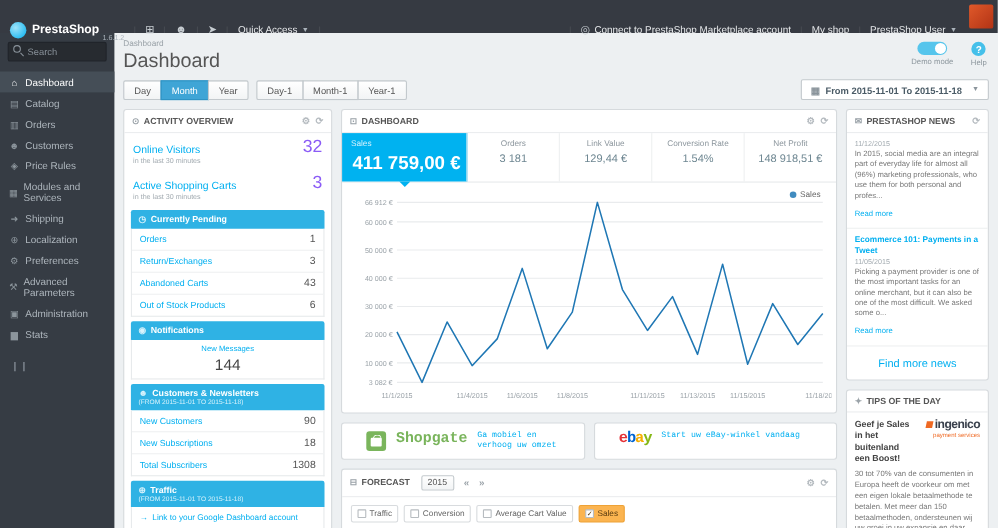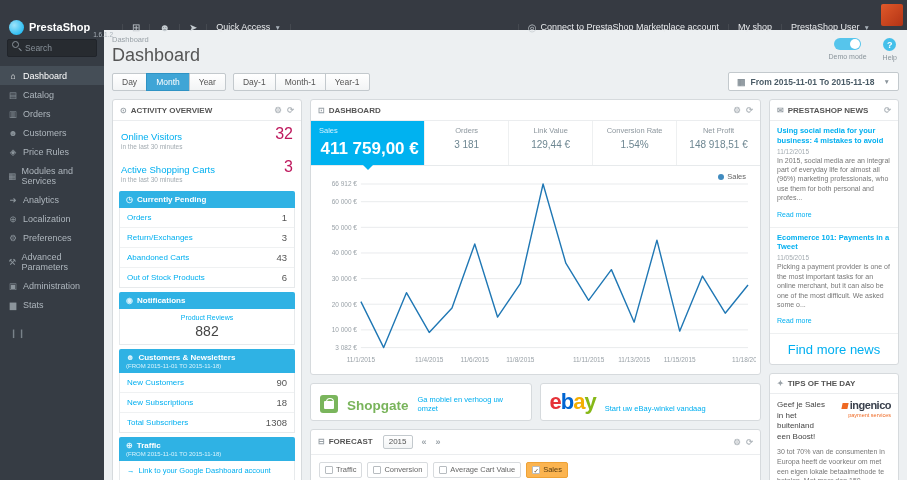--- a/index.html
+++ b/index.html
@@ -73,21 +73,21 @@
   .panel { background:#fff; border:1px solid #d6dadd; border-radius:3px; margin-bottom:8px; }
   .panel-header { display:flex; align-items:center; gap:4px; padding:5px 7px; border-bottom:1px solid #ebedef;
     font-size:8px; font-weight:bold; color:#555; }
   .ph-icon { color:#9aa2a8; font-size:8px; }
   .ph-tools { margin-left:auto; display:flex; gap:5px; color:#b3b9be; font-size:8.5px; }
   .ph-tools span { cursor:pointer; }
 
   
   .metric { display:flex; justify-content:space-between; align-items:flex-end; padding:5px 8px 0; }
   .metric-label { color:#00aff0; font-size:9.5px; cursor:pointer; }
-  .metric-value { font-size:16px; color:#be185d; line-height:1; }
+  .metric-value { font-size:16px; color:#8b5cf6; line-height:1; }
   .metric-sub { font-size:6.5px; color:#a3abb1; padding:1px 8px 4px; }
   .a-section { margin:4px 6px 0; }
   .bluebar { background:#2fb2e4; color:#fff; font-size:8px; font-weight:bold; padding:4px 7px; border-radius:2px 2px 0 0; }
   .bluebar .bar-line { display:flex; align-items:center; gap:4px; }
   .bar-icon { font-size:8px; color:#d9f3fc; }
   .bar-sub { font-size:6px; font-weight:normal; color:#d9f3fc; margin-top:1px; }
   .a-rows { border:1px solid #e7eaec; border-top:none; }
   .a-row { display:flex; justify-content:space-between; align-items:center; padding:4px 7px; border-bottom:1px solid #eff1f2; }
   .a-row:last-child { border-bottom:none; }
   .a-row-label { color:#00aff0; font-size:8px; cursor:pointer; }
@@ -113,53 +113,53 @@
     border:5px solid transparent; border-top-color:#00b2f0; border-bottom:none; z-index:2; }
 
   .chart-wrap { padding:8px 4px 0; position:relative; }
   .chart-legend { position:absolute; right:14px; top:6px; display:flex; align-items:center; gap:3px;
     font-size:7.5px; color:#666; cursor:pointer; }
   .legend-dot { width:6px; height:6px; border-radius:50%; background:#1f77b4; opacity:.85; }
   text.tick { font-size:6.5px; fill:#9aa2a8; font-family:"Liberation Sans", sans-serif; }
 
   
   .module-row { display:flex; gap:8px; margin-bottom:8px; }
-  .module-box { flex:1; display:flex; align-items:flex-end; gap:9px; padding:7px 9px; margin-bottom:0; }
+  .module-box { flex:1; display:flex; align-items:flex-start; gap:9px; padding:7px 22px; margin-bottom:0;font-family:Liberation Mono, monospace; }
   .sg-badge { width:18px; height:18px; background:#7ab55c; border-radius:3px; position:relative; flex:0 0 18px; }
   .sg-badge::after { content:""; position:absolute; left:4px; top:6px; width:10px; height:8px; background:#fff; border-radius:1px; }
   .sg-badge::before { content:""; position:absolute; left:6px; top:3px; width:6px; height:5px;
     border:1.5px solid #fff; border-bottom:none; border-radius:4px 4px 0 0; }
   .sg-text { color:#79b45b; font-size:13.5px; font-weight:bold; }
   .module-link { font-size:7.5px; color:#00aff0; line-height:1.2; }
-  .ebay-logo { font-size:22px; font-weight:bold; letter-spacing:-1px; line-height:1; }
+  .ebay-logo { font-size:14px; font-weight:bold; letter-spacing:-1px; line-height:1; }
 
   
   .f-year { font-size:8px; border:1px solid #c3c9cd; background:linear-gradient(#fff,#f2f4f5);
     padding:1.5px 5px; border-radius:2px; color:#555; margin-left:6px; cursor:pointer; }
   .f-nav { color:#9aa2a8; font-size:9px; margin-left:5px; cursor:pointer; }
   .forecast-legend { display:flex; gap:5px; padding:7px 8px; align-items:center; flex-wrap:nowrap; }
   .fleg { display:flex; align-items:center; gap:3px; font-size:7.5px; color:#666;
     border:1px solid #d8dbde; border-radius:2px; padding:2.5px 5px; background:#fff; cursor:pointer; white-space:nowrap; }
   .fcb { width:8px; height:8px; border:1px solid #b7bcc0; background:#fff; font-size:6.5px;
     line-height:7px; text-align:center; color:#5a3c10; border-radius:1px; }
   .fleg.checked { background:#fbb450; border-color:#eea236; color:#5a3c10; }
 
   
   .news-item { padding:5px 7px 6px; border-bottom:1px solid #eef0f1; }
   .news-title { display:block; color:#00aff0; font-size:7.5px; font-weight:bold; line-height:1.3; }
   .news-date { font-size:6.5px; color:#a3abb1; margin:2px 0 1px; }
   .news-excerpt { font-size:7px; color:#777; line-height:1.35; }
   .news-more { display:inline-block; color:#00aff0; font-size:7px; margin-top:2px; }
   .news-footer { text-align:center; padding:6px 4px; }
-  .news-footer a { color:#00aff0; font-size:13px; }
+  .news-footer a { color:#00aff0; font-size:10px; }
 
   
   .tips-body { padding:6px 7px; }
   .tips-top { display:flex; gap:5px; margin-bottom:5px; align-items:flex-start; }
-  .tips-headline { font-size:8px; font-weight:normal; color:#444; flex:1; line-height:1.3; }
+  .tips-headline { font-size:8px; font-weight:bold; color:#444; flex:1; line-height:1.3; }
   .ingenico { text-align:right; flex:0 0 58px; }
   .ing-name { font-size:11px; font-weight:bold; color:#3a414d; letter-spacing:-.5px; line-height:1; }
   .ing-tick { display:inline-block; width:6px; height:6px; background:#ef6923; margin-right:2px;
     transform:skewX(-12deg); }
   .ing-sub { font-size:5.5px; color:#ef6923; margin-top:1px; }
   .tips-text { font-size:7px; color:#777; line-height:1.4; }
 </style>
 </head>
 <body>
 
@@ -217,21 +217,21 @@
       <div class="menu-item">
         <span class="mi-icon">◈</span>
         <span class="mi-label">Price Rules</span>
       </div>
       <div class="menu-item">
         <span class="mi-icon">▦</span>
         <span class="mi-label">Modules and Services</span>
       </div>
       <div class="menu-item">
         <span class="mi-icon">➜</span>
-        <span class="mi-label">Analytics</span>
+        <span class="mi-label">Shipping</span>
       </div>
       <div class="menu-item">
         <span class="mi-icon">⊕</span>
         <span class="mi-label">Localization</span>
       </div>
       <div class="menu-item">
         <span class="mi-icon">⚙</span>
         <span class="mi-label">Preferences</span>
       </div>
       <div class="menu-item">
@@ -339,22 +339,22 @@
 
         <div class="a-section">
           <div class="bluebar">
             <span class="bar-line">
               <span class="bar-icon">◉</span>
               <span>Notifications</span>
             </span>
           </div>
           <div class="notif-cells" id="notif-cells">
               <div class="notif-cell">
-                <div class="notif-label">Product Reviews</div>
-                <div class="notif-value">882</div>
+                <div class="notif-label">New Messages</div>
+                <div class="notif-value">144</div>
               </div>
             </div>
         </div>
 
         <div class="a-section">
           <div class="bluebar">
             <span class="bar-line">
               <span class="bar-icon">☻</span>
               <span>Customers &amp; Newsletters</span>
             </span>
@@ -509,21 +509,21 @@
     <div class="col3">
       <div class="panel">
         <div class="panel-header">
           <span class="ph-icon">✉</span>
           <span>PRESTASHOP NEWS</span>
           <span class="ph-tools">
             <span>⟳</span>
           </span>
         </div>
         <div id="news-list">
-            <div class="news-item"><a class="news-title">Using social media for your business: 4 mistakes to avoid</a><div class="news-date">11/12/2015</div><div class="news-excerpt">In 2015, social media are an integral part of everyday life for almost all (96%) marketing professionals, who use them for both personal and profes...</div><a class="news-more">Read more</a></div>
+            <div class="news-item"><div class="news-date">11/12/2015</div><div class="news-excerpt">In 2015, social media are an integral part of everyday life for almost all (96%) marketing professionals, who use them for both personal and profes...</div><a class="news-more">Read more</a></div>
             <div class="news-item"><a class="news-title">Ecommerce 101: Payments in a Tweet</a><div class="news-date">11/05/2015</div><div class="news-excerpt">Picking a payment provider is one of the most important tasks for an online merchant, but it can also be one of the most difficult. We asked some o...</div><a class="news-more">Read more</a></div>
           </div>
         <div class="news-footer">
           <a>Find more news</a>
         </div>
       </div>
 
       <div class="panel" style="margin-bottom:0;">
         <div class="panel-header">
           <span class="ph-icon">✦</span>

